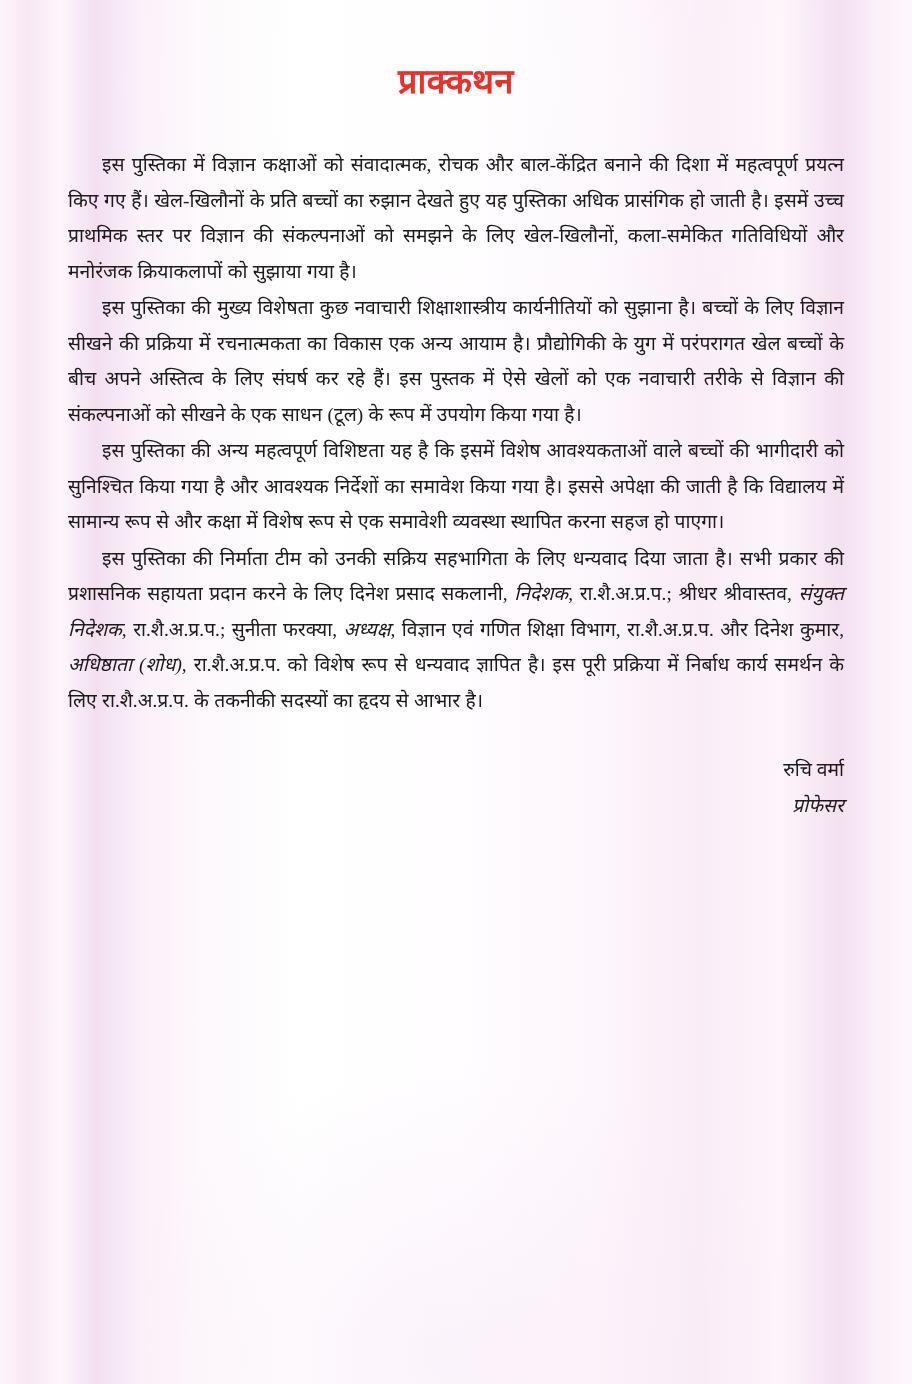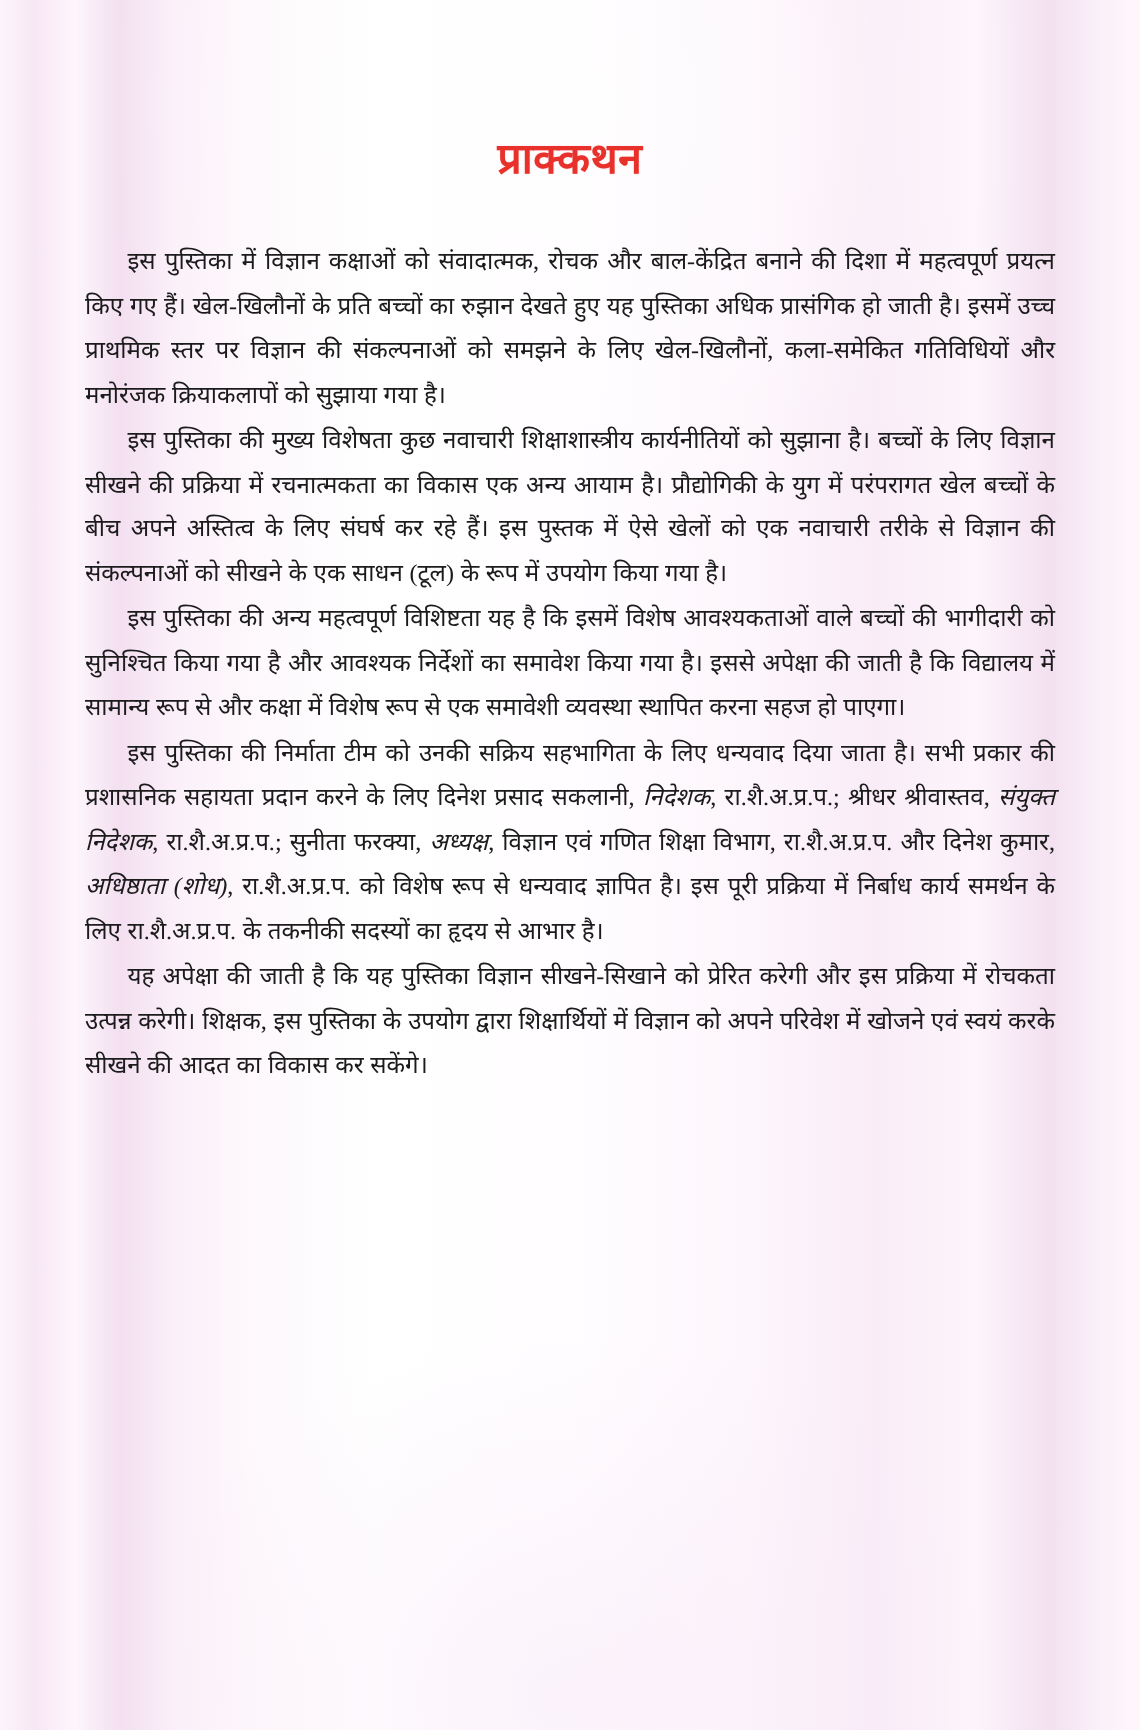--- a/index.html
+++ b/index.html
@@ -47,21 +47,21 @@
     position: relative;
     z-index: 2;
     padding: 0 68px;
   }
   .title {
     text-align: center;
     color: #e8312b;
     font-size: 34px;
     font-weight: bold;
     letter-spacing: 0.5px;
-    margin-top: 102px;
+    margin-top: 57px;
     margin-bottom: 44px;
     text-shadow: 0 0 1px rgba(232,49,43,0.35);
   }
   .para {
     font-size: 19.3px;
     line-height: 35.5px;
     color: #1b1b1b;
     text-align: justify;
     text-justify: inter-word;
     margin: 0 0 1px 0;
@@ -91,19 +91,20 @@
 
 <div class="page">
   <div class="content">
 
     <h1 class="title">प्राक्कथन</h1>
 
     <p class="para indent">इस पुस्तिका में विज्ञान कक्षाओं को संवादात्मक, रोचक और बाल-केंद्रित बनाने की दिशा में महत्वपूर्ण प्रयत्न किए गए हैं। खेल-खिलौनों के प्रति बच्चों का रुझान देखते हुए यह पुस्तिका अधिक प्रासंगिक हो जाती है। इसमें उच्च प्राथमिक स्तर पर विज्ञान की संकल्पनाओं को समझने के लिए खेल-खिलौनों, कला-समेकित गतिविधियों और मनोरंजक क्रियाकलापों को सुझाया गया है।</p>
     <p class="para indent">इस पुस्तिका की मुख्य विशेषता कुछ नवाचारी शिक्षाशास्त्रीय कार्यनीतियों को सुझाना है। बच्चों के लिए विज्ञान सीखने की प्रक्रिया में रचनात्मकता का विकास एक अन्य आयाम है। प्रौद्योगिकी के युग में परंपरागत खेल बच्चों के बीच अपने अस्तित्व के लिए संघर्ष कर रहे हैं। इस पुस्तक में ऐसे खेलों को एक नवाचारी तरीके से विज्ञान की संकल्पनाओं को सीखने के एक साधन (टूल) के रूप में उपयोग किया गया है।</p>
     <p class="para indent">इस पुस्तिका की अन्य महत्वपूर्ण विशिष्टता यह है कि इसमें विशेष आवश्यकताओं वाले बच्चों की भागीदारी को सुनिश्चित किया गया है और आवश्यक निर्देशों का समावेश किया गया है। इससे अपेक्षा की जाती है कि विद्यालय में सामान्य रूप से और कक्षा में विशेष रूप से एक समावेशी व्यवस्था स्थापित करना सहज हो पाएगा।</p>
     <p class="para indent">इस पुस्तिका की निर्माता टीम को उनकी सक्रिय सहभागिता के लिए धन्यवाद दिया जाता है। सभी प्रकार की प्रशासनिक सहायता प्रदान करने के लिए दिनेश प्रसाद सकलानी, <em>निदेशक</em>, रा.शै.अ.प्र.प.; श्रीधर श्रीवास्तव, <em>संयुक्त निदेशक</em>, रा.शै.अ.प्र.प.; सुनीता फरक्या, <em>अध्यक्ष</em>, विज्ञान एवं गणित शिक्षा विभाग, रा.शै.अ.प्र.प. और दिनेश कुमार, <em>अधिष्ठाता (शोध)</em>, रा.शै.अ.प्र.प. को विशेष रूप से धन्यवाद ज्ञापित है। इस पूरी प्रक्रिया में निर्बाध कार्य समर्थन के लिए रा.शै.अ.प्र.प. के तकनीकी सदस्यों का हृदय से आभार है।</p>
-    <p class="para indent">यह अपेक्षा की जाती है कि यह पुस्तिका विज्ञान सीखने-सिखाने को प्रेरित करेगी और इस प्रक्रिया में रोचकता उत्पन्न करेगी। शिक्षक, इस पुस्तिका के उपयोग द्वारा शिक्षार्थियों में विज्ञान को अपने परिवेश में खोजने एवं स्वयं करके सीखने की आदत का विकास कर सकेंगे।</p>
 
     <div class="signature">
+      <span class="sig-line">रुचि वर्मा</span>
+      <span class="sig-line role">प्रोफेसर</span>
     </div>
 
   </div>
 </div>
 
 </body></html>

